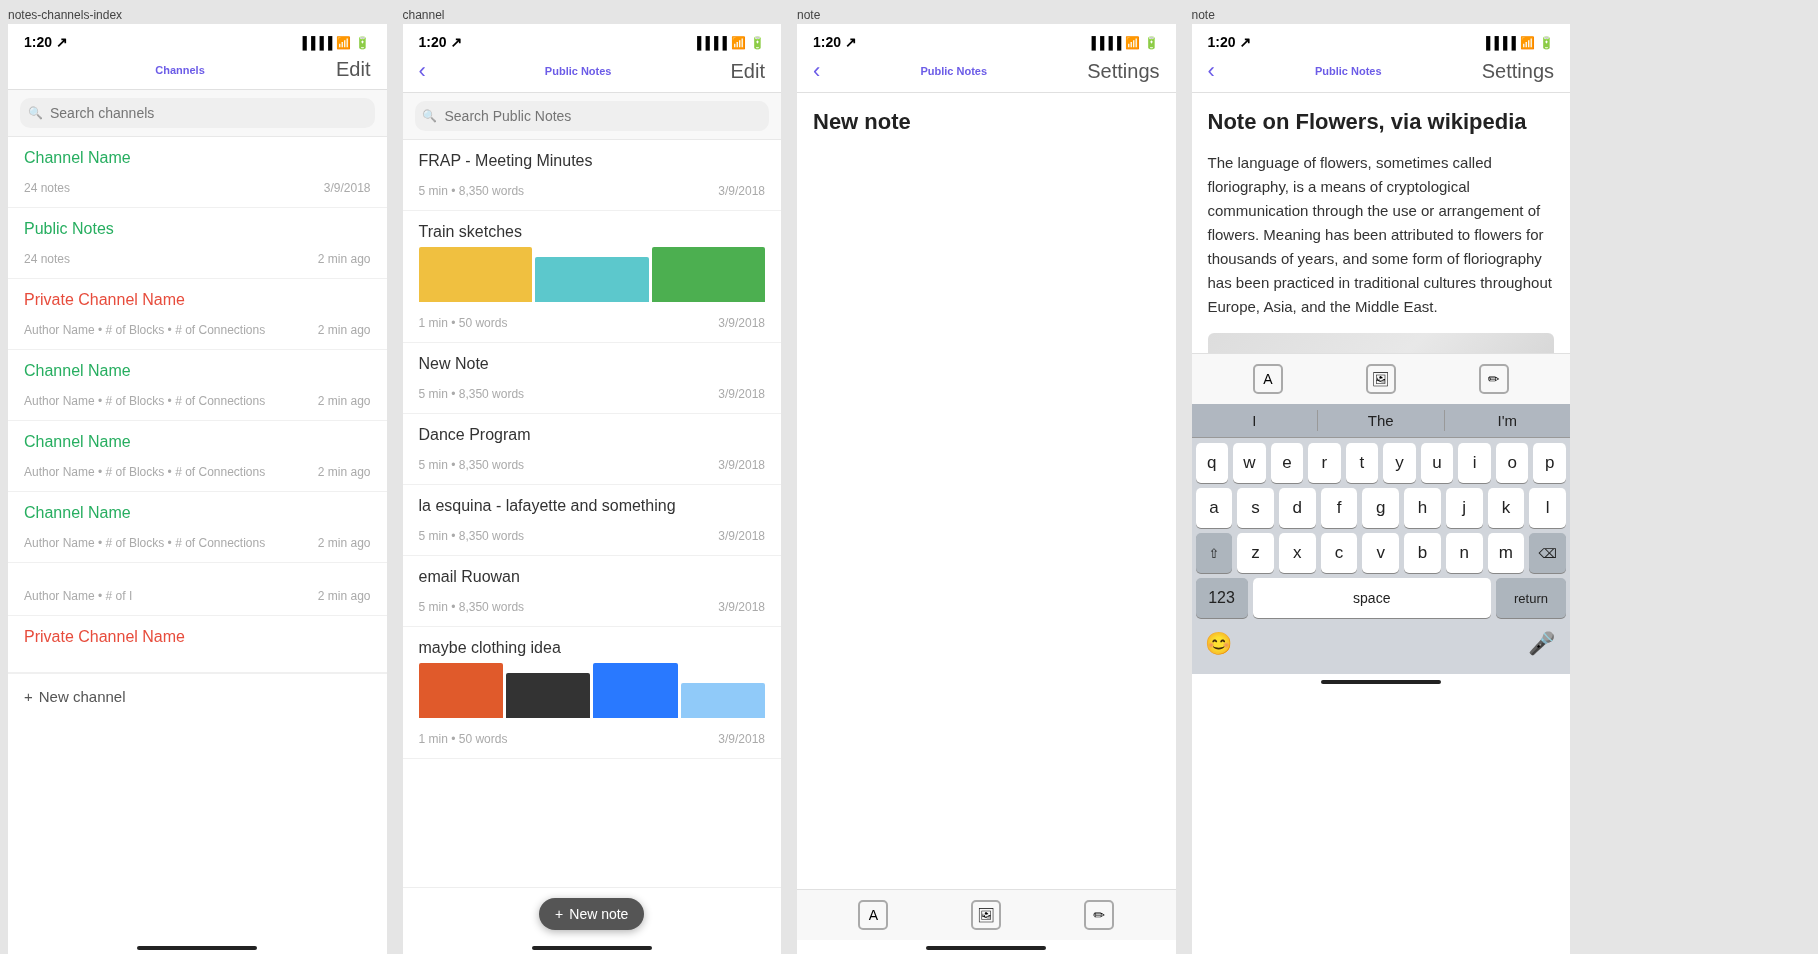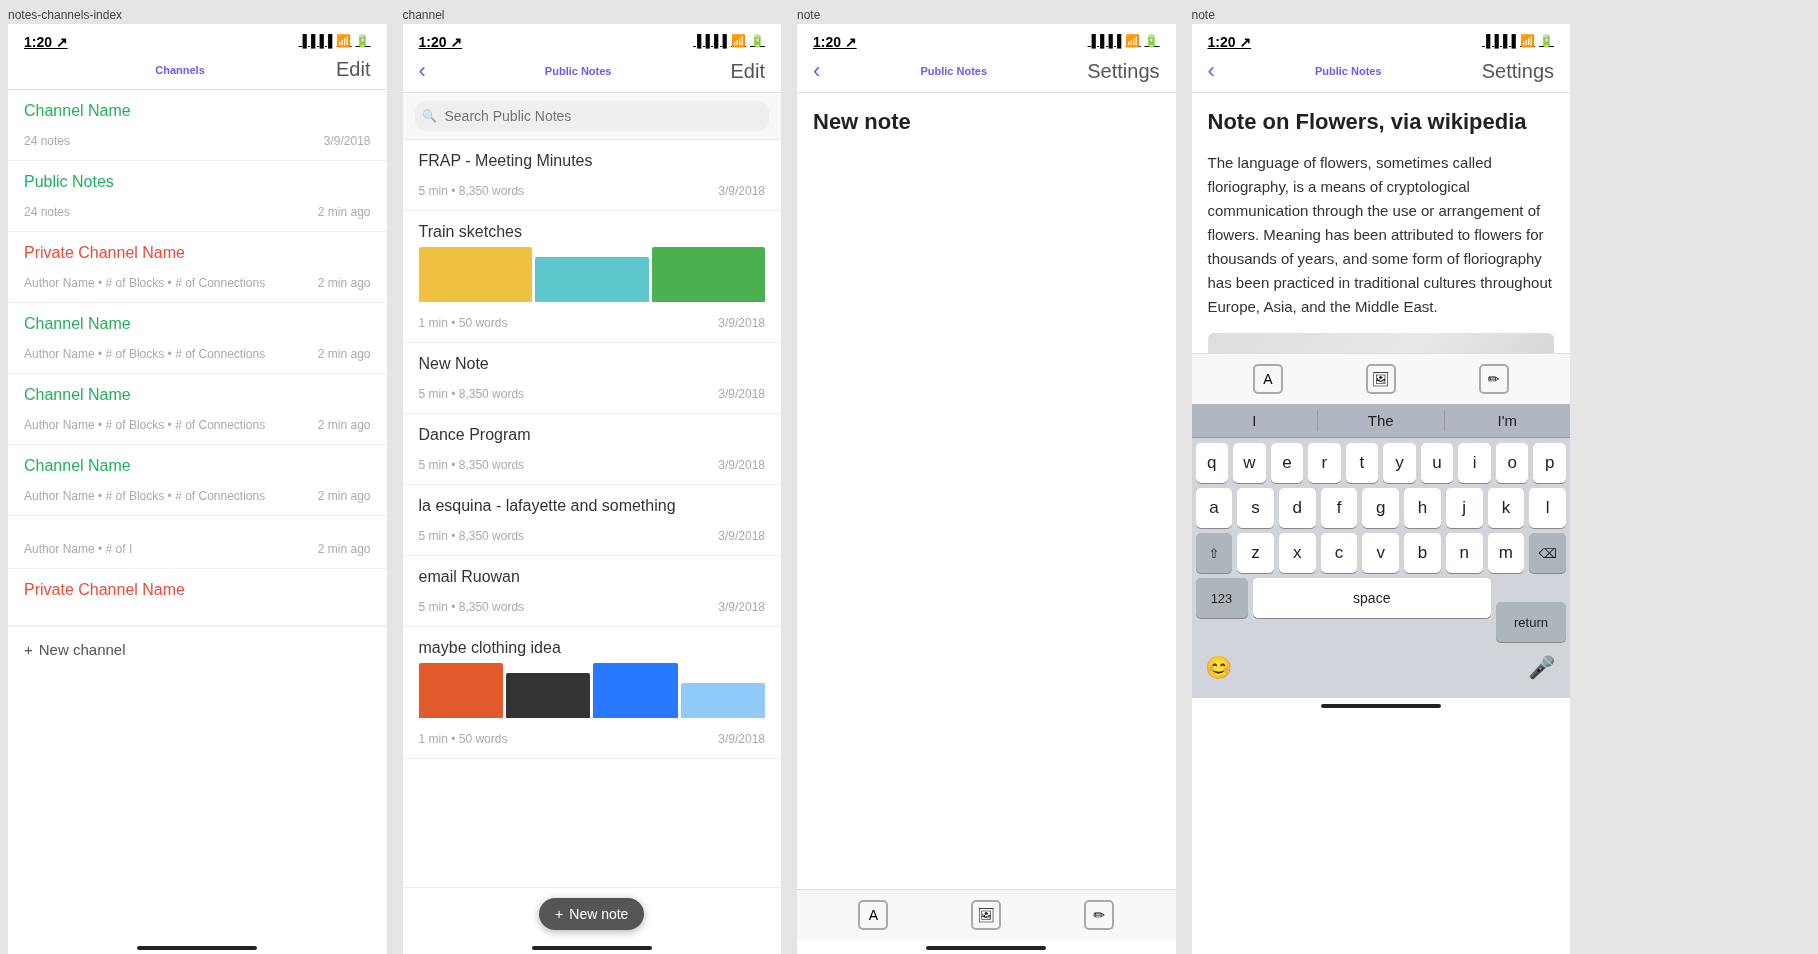--- a/index.html
+++ b/index.html
@@ -25,26 +25,25 @@
       flex-direction: column;
       overflow: hidden;
       border-radius: 0;
       min-width: 0;
     }
 
     
     .status-bar {
       display: flex;
       justify-content: space-between;
-      align-items: flex-start;
+      align-items: flex-end;
       padding: 10px 16px 4px;
       background: #fff;
       font-size: 13px;
       font-weight: 600;
-      text-decoration: underline;
     }
     .status-bar .time { font-size: 14px; font-weight: 600; }
     .status-icons { display: flex; align-items: center; gap: 4px; font-size: 12px; }
 
     
     .nav-bar {
       display: flex;
       align-items: center;
       justify-content: space-between;
       padding: 4px 16px 8px;
@@ -304,20 +303,25 @@
       <span>🔋</span>
     </div>
   </div>
 
   <div class="nav-bar">
     <span></span>
     <span class="nav-title">Channels</span>
     <span class="nav-action">Edit</span>
   </div>
 
+  <div class="search-bar">
+    <div class="search-wrap">
+      <input class="search-input" type="text" placeholder="Search channels" style="">
+    </div>
+  </div>
     <div class="list">
 
   <div class="list-item">
     <div class="item-title green">Channel Name</div>
     <div class="item-meta">
       <span>24 notes</span>
       <span>3/9/2018</span>
     </div>
   </div>
   <div class="list-item">
@@ -576,23 +580,23 @@
               <div class="key">z</div>
               <div class="key">x</div>
               <div class="key">c</div>
               <div class="key">v</div>
               <div class="key">b</div>
               <div class="key">n</div>
               <div class="key">m</div>
               <div class="key special">⌫</div>
             </div>
     <div class="keyboard-row">
-      <div class="key special" style="max-width:52px;font-size:13px;">123</div>
+      <div class="key special" style="max-width:52px;font-size:16px;">123</div>
       <div class="key space-key" style="flex:4;max-width:none;">space</div>
-      <div class="key return-key" style="max-width:70px;margin-top:24px;">return</div>
+      <div class="key return-key" style="max-width:70px;">return</div>
     </div>
     <div class="keyboard-bottom-row">
       <div class="emoji-key">😊</div>
       <div class="mic-key">🎤</div>
     </div>
   </div>
 </div>
 
   <div class="home-indicator">
     <div class="home-bar"></div>

